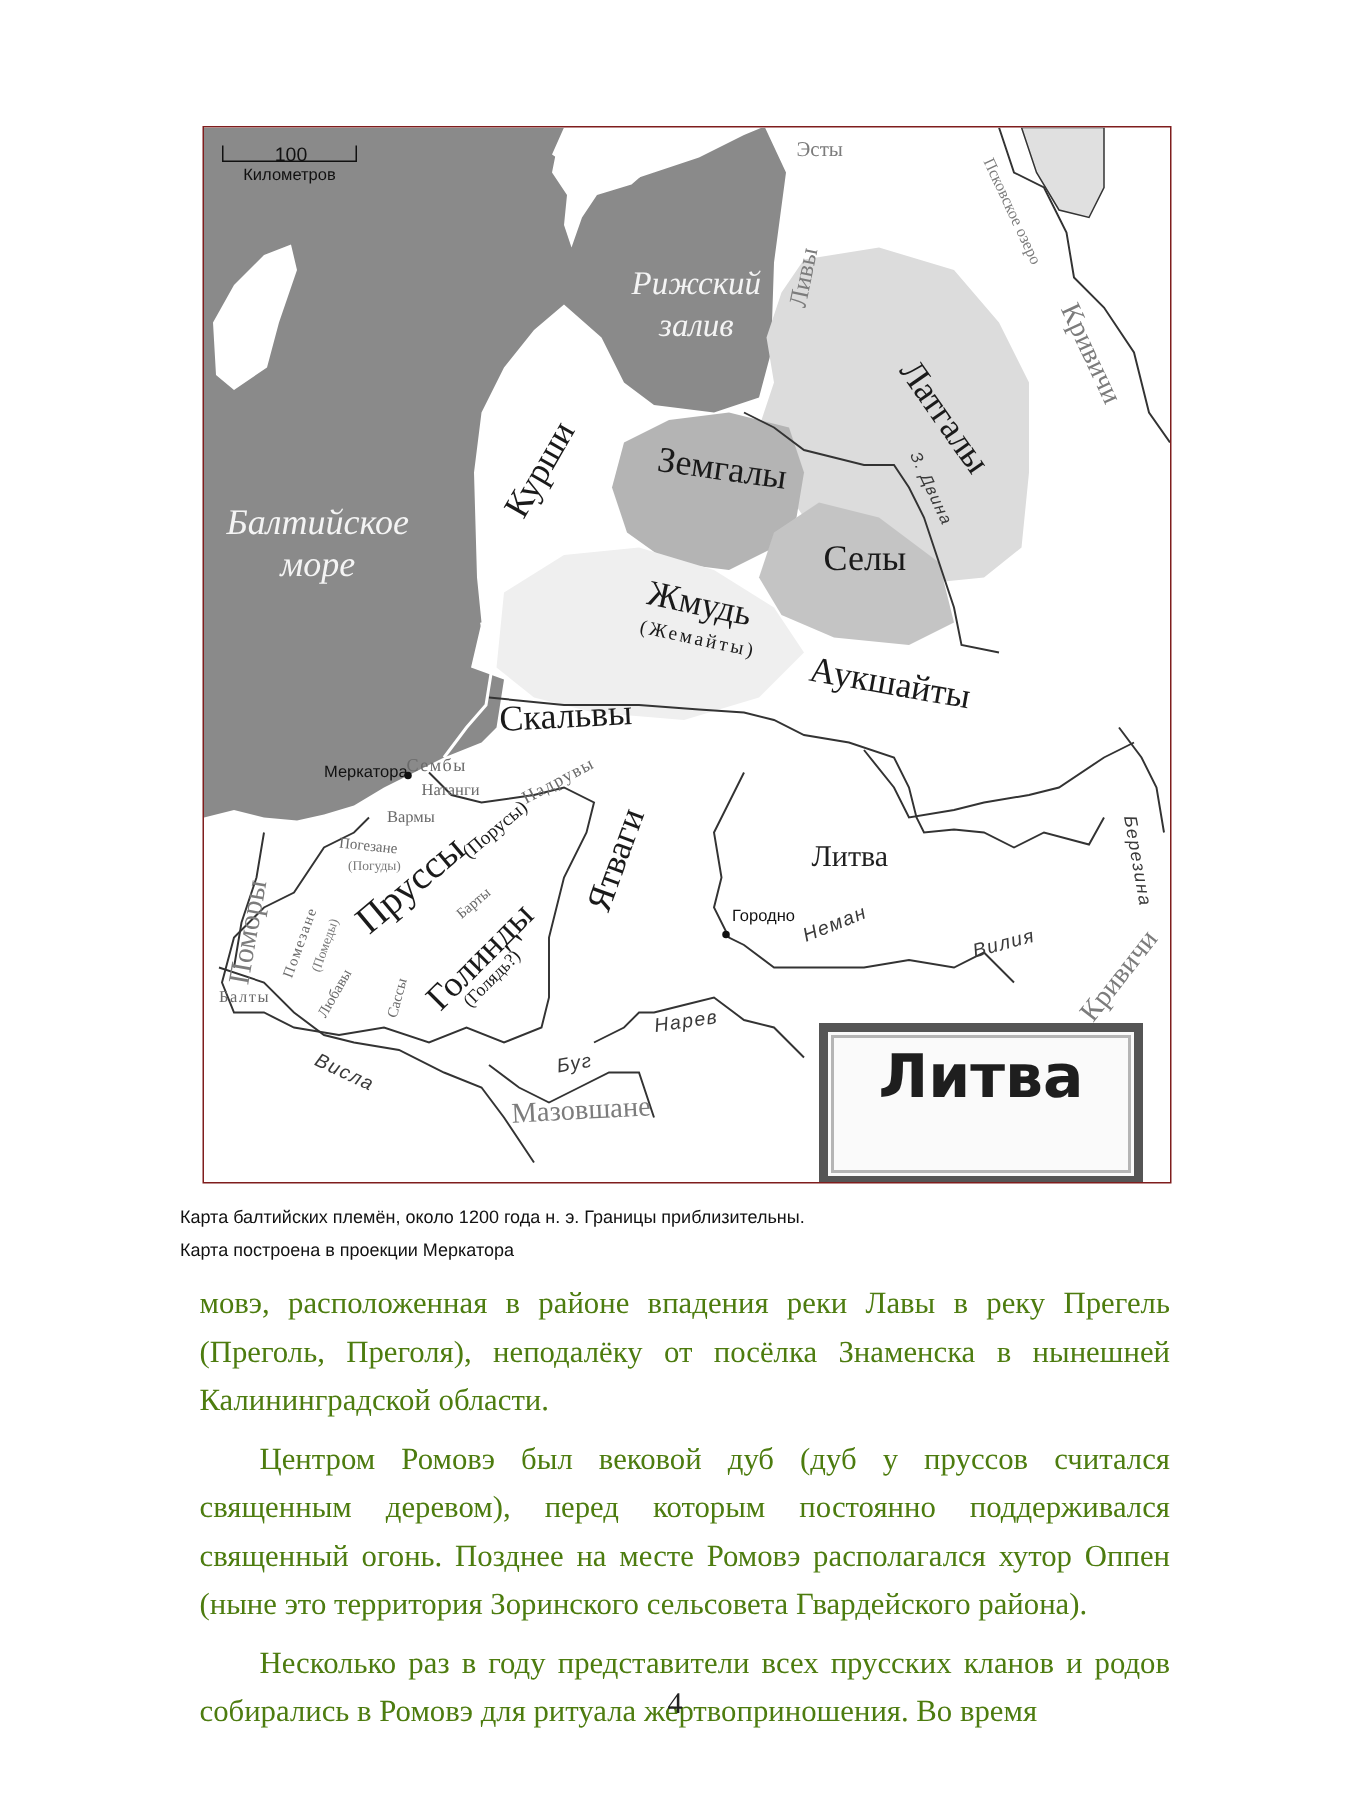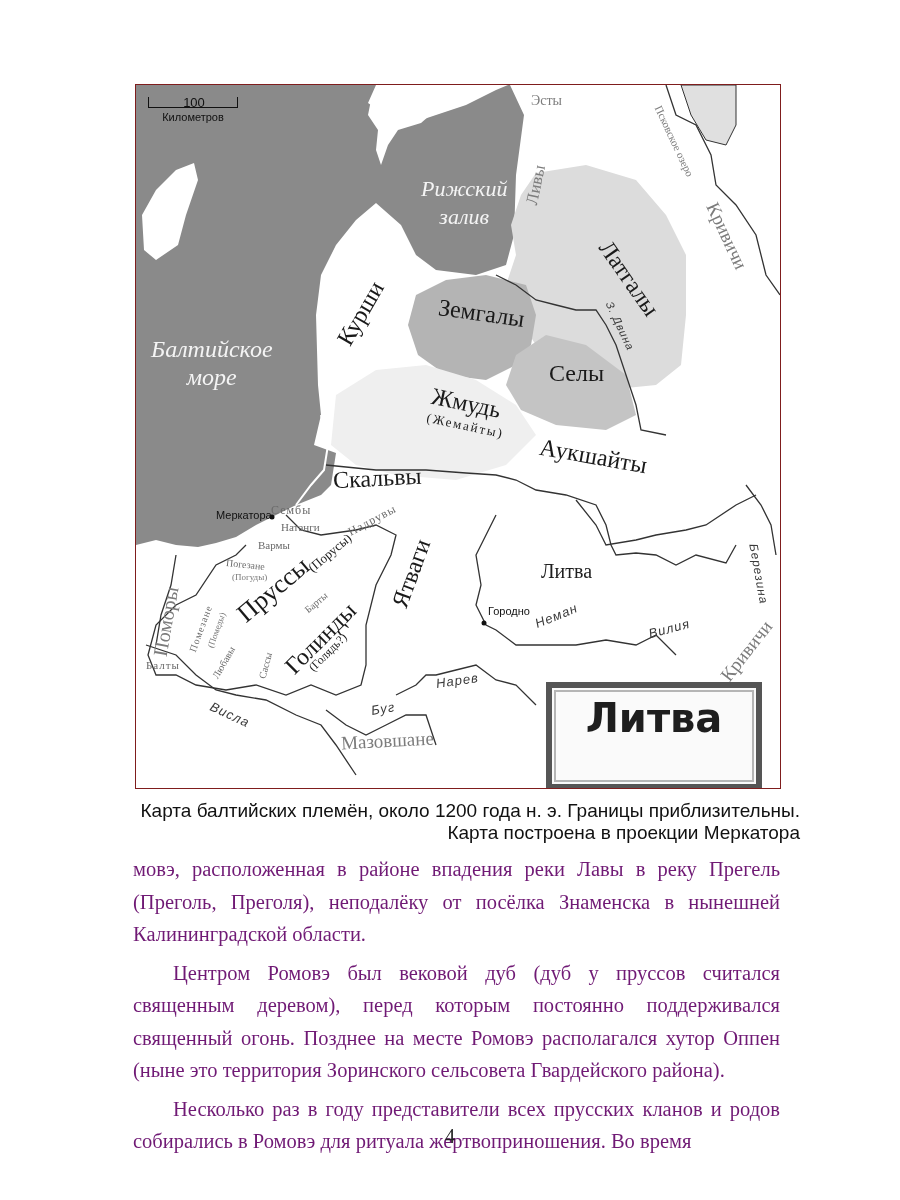--- a/index.html
+++ b/index.html
@@ -15,22 +15,22 @@
   .grey-lbl { color: #7c7c7c; }
   .river { font-family: "Liberation Sans", sans-serif; font-style: italic; font-size: 13px; color: #3a3a3a; letter-spacing: 1px; }
   .city { font-family: "Liberation Sans", sans-serif; font-size: 11px; color: #111; }
   .scale { position: absolute; left: 12px; top: 12px; width: 92px; }
   .scale-bar { width: 88px; height: 10px; border-left: 1.5px solid #111; border-right: 1.5px solid #111; border-bottom: 1.5px solid #111; position: relative; }
   .scale-num { position: absolute; left: 0; top: -2px; width: 90px; text-align: center; font-family: "Liberation Sans", sans-serif; font-size: 13px; color: #111; }
   .scale-unit { font-family: "Liberation Sans", sans-serif; font-size: 11px; color: #111; margin-top: 3px; text-align: center; width: 90px; }
   .title-box { position: absolute; left: 410px; top: 597px; width: 204px; height: 96px; border: 6px solid #555; outline: 2px solid #b5b5b5; outline-offset: -10px; background: #fafafa; text-align: center; }
   .title-main { font-family: "DejaVu Sans", sans-serif; font-weight: bold; font-size: 40px; color: #1e1e1e; margin-top: 8px; line-height: 44px; }
   .title-sub { font-family: "DejaVu Sans", sans-serif; font-size: 20px; color: #1e1e1e; line-height: 24px; }
-  .caption { position: absolute; left: 120px; top: 800px; width: 680px; text-align: right; font-family: "Liberation Sans", sans-serif; font-size: 19px; line-height: 22px; color: #111; }
-  .body-text { position: absolute; left: 133px; top: 853px; width: 647px; font-family: "Liberation Serif", serif; font-size: 20.5px; line-height: 32.5px; color: #701a75; text-align: justify; }
+  .caption { position: absolute; left: 120px; top: 800px; width: 680px; text-align: left; font-family: "Liberation Sans", sans-serif; font-size: 12px; line-height: 22px; color: #111; }
+  .body-text { position: absolute; left: 133px; top: 853px; width: 647px; font-family: "Liberation Serif", serif; font-size: 20.5px; line-height: 32.5px; color: #4d7c0f; text-align: justify; }
   .body-text p { margin: 0; }
   .body-text p.indent { text-indent: 40px; margin-top: 6px; }
   .page-num { position: absolute; left: 0; top: 1125px; width: 900px; text-align: center; font-family: "Liberation Serif", serif; font-size: 20px; color: #222; }
 </style>
 </head>
 <body>
 
 <div class="map-frame">
   <svg width="644" height="703" viewBox="0 0 644 703">
 

